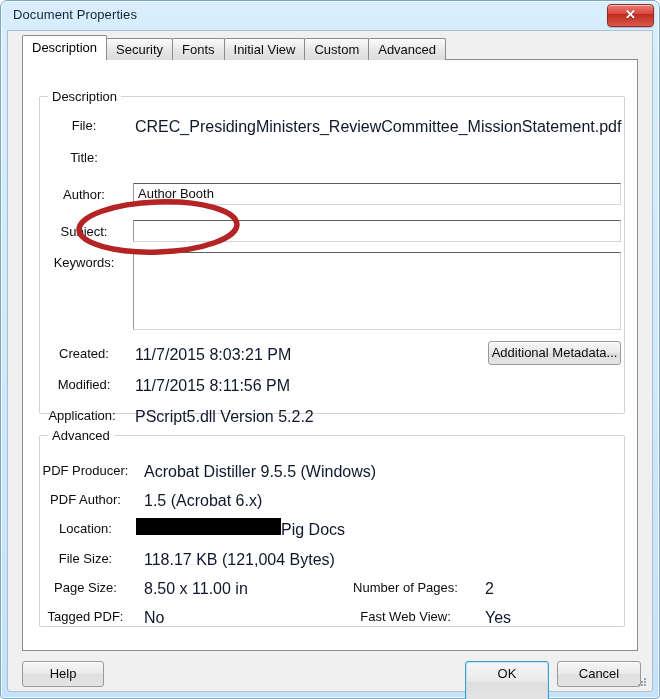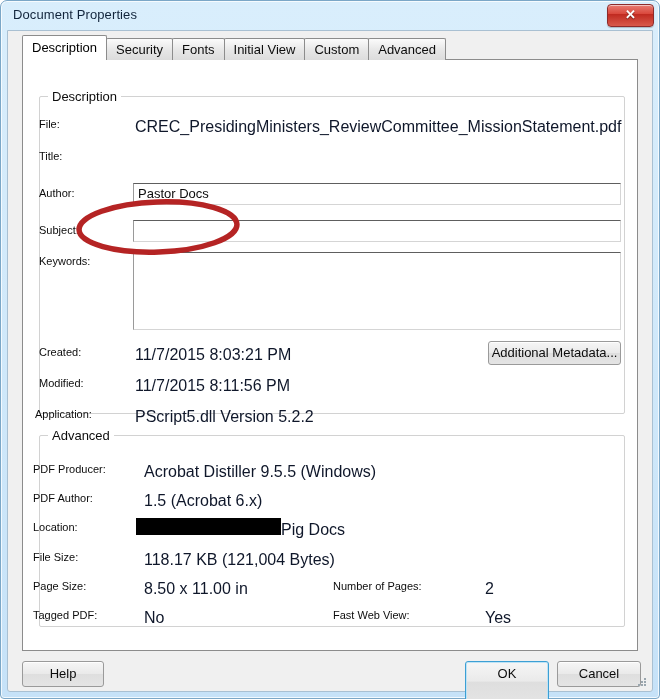--- a/index.html
+++ b/index.html
@@ -146,23 +146,23 @@
     color: #0c0c0c;
     white-space: nowrap;
   }
 
   #group-description { left: 16px; top: 36px; width: 586px; height: 318px; }
   #group-advanced    { left: 16px; top: 375px; width: 586px; height: 192px; }
 
   
   .flabel {
     position: absolute;
-    font-size: 11px;
-    color: #0c0c0c;
-    text-align: left;
+    font-size: 13px;
+    color: #0c0c0c;
+    text-align: center;
     white-space: nowrap;
   }
   .fvalue {
     position: absolute;
     font-size: 16px;
     color: #0f172a;
     white-space: nowrap;
   }
 
   
@@ -257,21 +257,21 @@
       <div class="groupbox" id="group-description">
         <div class="gb-title">Description</div>
       </div>
 
       <div class="flabel" style="left:16px; top:58px; width:90px;">File:</div>
       <div class="fvalue" style="left:112px; top:58px;">CREC_PresidingMinisters_ReviewCommittee_MissionStatement.pdf</div>
 
       <div class="flabel" style="left:16px; top:90px; width:90px;">Title:</div>
 
       <div class="flabel" style="left:16px; top:127px; width:90px;">Author:</div>
-      <div class="tinput" style="left:110px; top:123px; width:488px; height:22px;" placeholder="">Pastor Docs</div>
+      <div class="tinput" style="left:110px; top:123px; width:488px; height:22px;" placeholder="">Author Booth</div>
 
       <div class="flabel" style="left:16px; top:164px; width:90px;">Subject:</div>
       <div class="tinput" style="left:110px; top:160px; width:488px; height:22px;" placeholder=""></div>
 
       <div class="flabel" style="left:16px; top:195px; width:90px;">Keywords:</div>
       <div class="tinput multiline" style="left:110px; top:192px; width:488px; height:78px;" placeholder=""></div>
 
       <div class="flabel" style="left:16px; top:286px; width:90px;">Created:</div>
       <div class="fvalue" style="left:112px; top:286px;">11/7/2015 8:03:21 PM</div>
 

